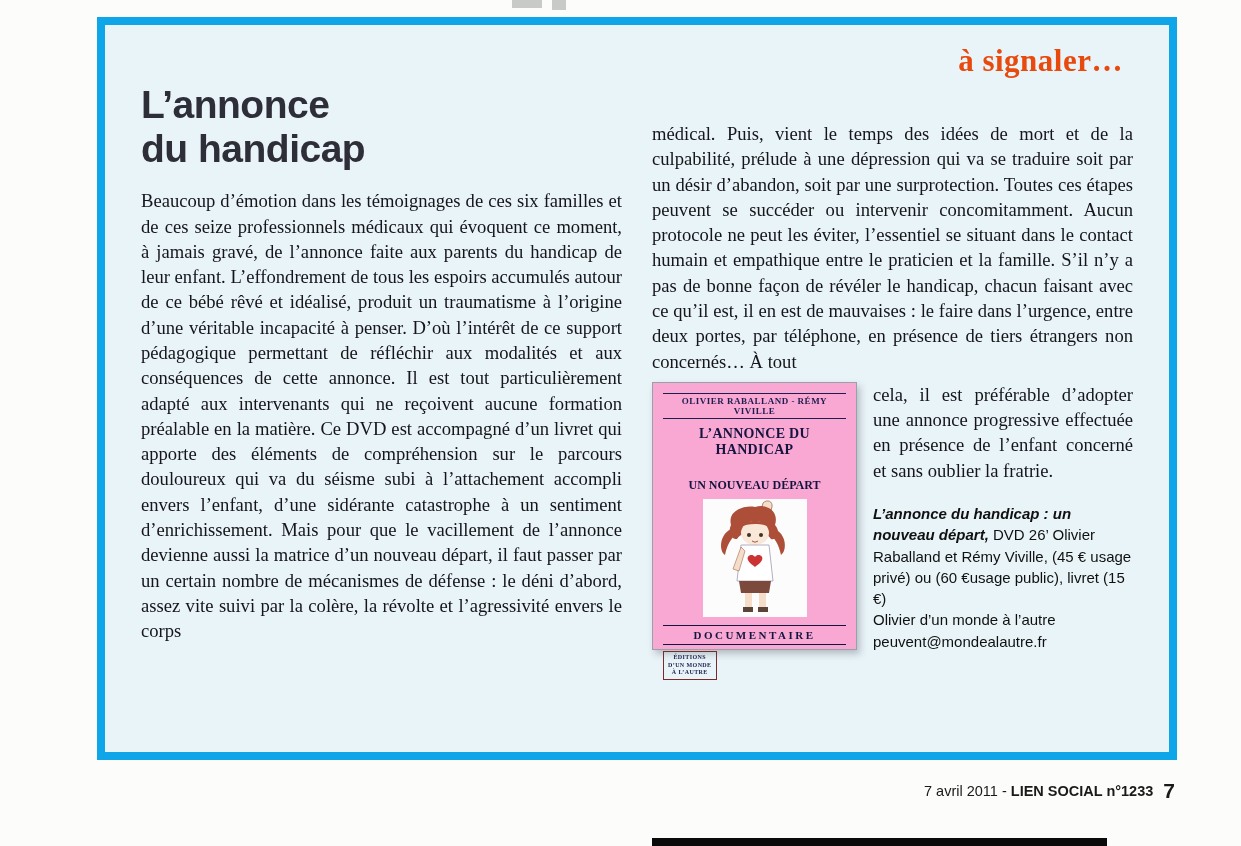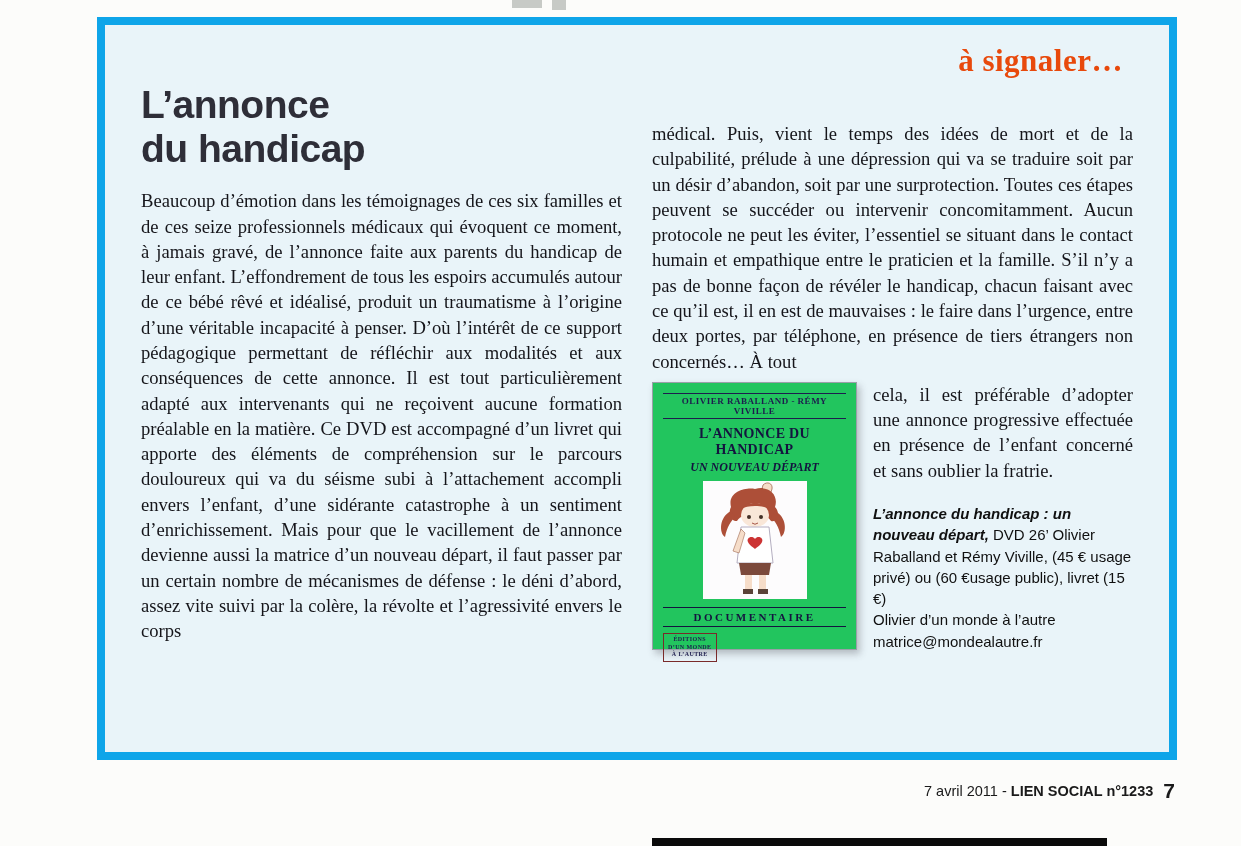--- a/index.html
+++ b/index.html
@@ -61,21 +61,21 @@
   }
 
   .col-right { padding-top:40px; }
 
   .media-row { display:flex; gap:16px; margin-top:8px; }
 
   .dvd-wrap { flex:0 0 205px; }
 
   .dvd-cover {
     width:205px; height:268px;
-    background:#22c55e;
+    background:#f9a8d4;
     border:1px solid #9aa0a8;
     box-shadow:3px 4px 7px rgba(60,60,70,.3);
     padding:10px 10px 8px;
     display:flex; flex-direction:column; align-items:center;
   }
 
   .dvd-authors {
     width:100%; text-align:center;
     font-size:9px; font-weight:700;
     color:#1d1d4e;
@@ -89,22 +89,22 @@
   .dvd-title {
     margin-top:7px;
     font-size:14px; font-weight:700;
     color:#14143f;
     text-transform:uppercase;
     letter-spacing:.3px;
     text-align:center;
   }
 
   .dvd-subtitle {
-    margin-top:2px;
-    font-size:12px; font-weight:700; font-style:italic;
+    margin-top:20px;
+    font-size:12px; font-weight:700; 
     color:#14143f;
     text-transform:uppercase;
     text-align:left;
   }
 
   .dvd-art {
     width:104px; height:118px;
     background:#fdfcfd;
     margin-top:6px;
   }
@@ -236,21 +236,21 @@
               </div>
             </div>
           </div>
 
           <div class="beside">
             <p class="bodytext">cela, il est préférable d’adopter une annonce progressive effectuée en présence de l’enfant concerné et sans oublier la fratrie.</p>
 
             <div class="caption">
               <span class="lead">L’annonce du handicap : un nouveau départ,</span><span> DVD 26’ Olivier Raballand et Rémy Viville, (45 € usage privé) ou (60 €usage public), livret (15 €)</span>
               <div>Olivier d’un monde à l’autre</div>
-              <div>matrice@mondealautre.fr</div>
+              <div>peuvent@mondealautre.fr</div>
             </div>
           </div>
 
         </div>
       </div>
 
     </div>
   </div>
 
   <div class="footer">

